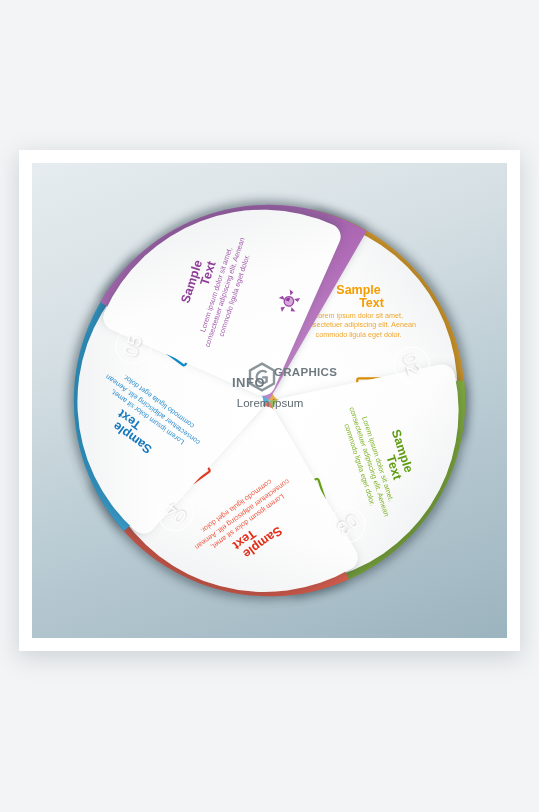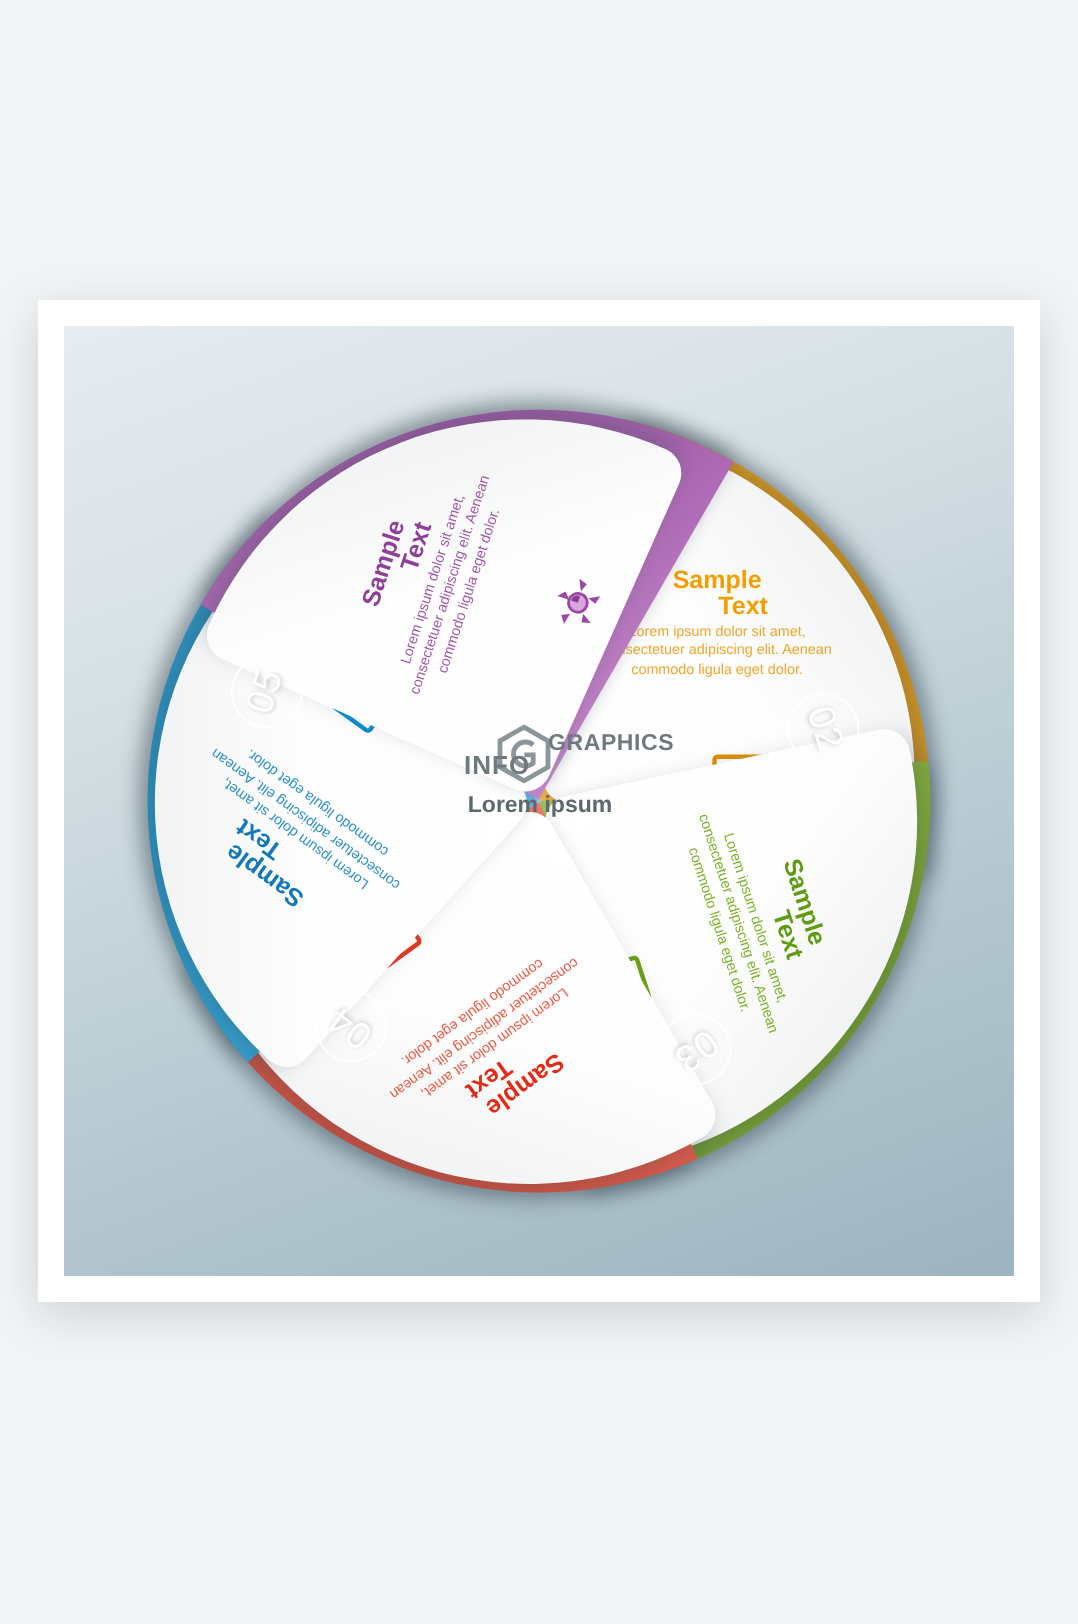--- a/index.html
+++ b/index.html
@@ -131,21 +131,21 @@
     position:absolute; left:62px; top:7px;
     font-size:11.5px; font-weight:bold; color:#6f7a80; letter-spacing:.3px;margin-left:17px;
   }
   #logo .hexg{
     position:absolute; left:52px; top:3px;
     width:30px;height:30px;
   }
   #hub h3{
     margin:0 0 2px 0;
     font-size:11.5px;
-    font-weight:bold;
+    font-weight:normal;
     color:#5d686e;
   }
   #hub p{
     margin:0;
     font-size:8.2px;
     line-height:10.6px;
     color:#66727a;
   }
 </style>
 </head>

